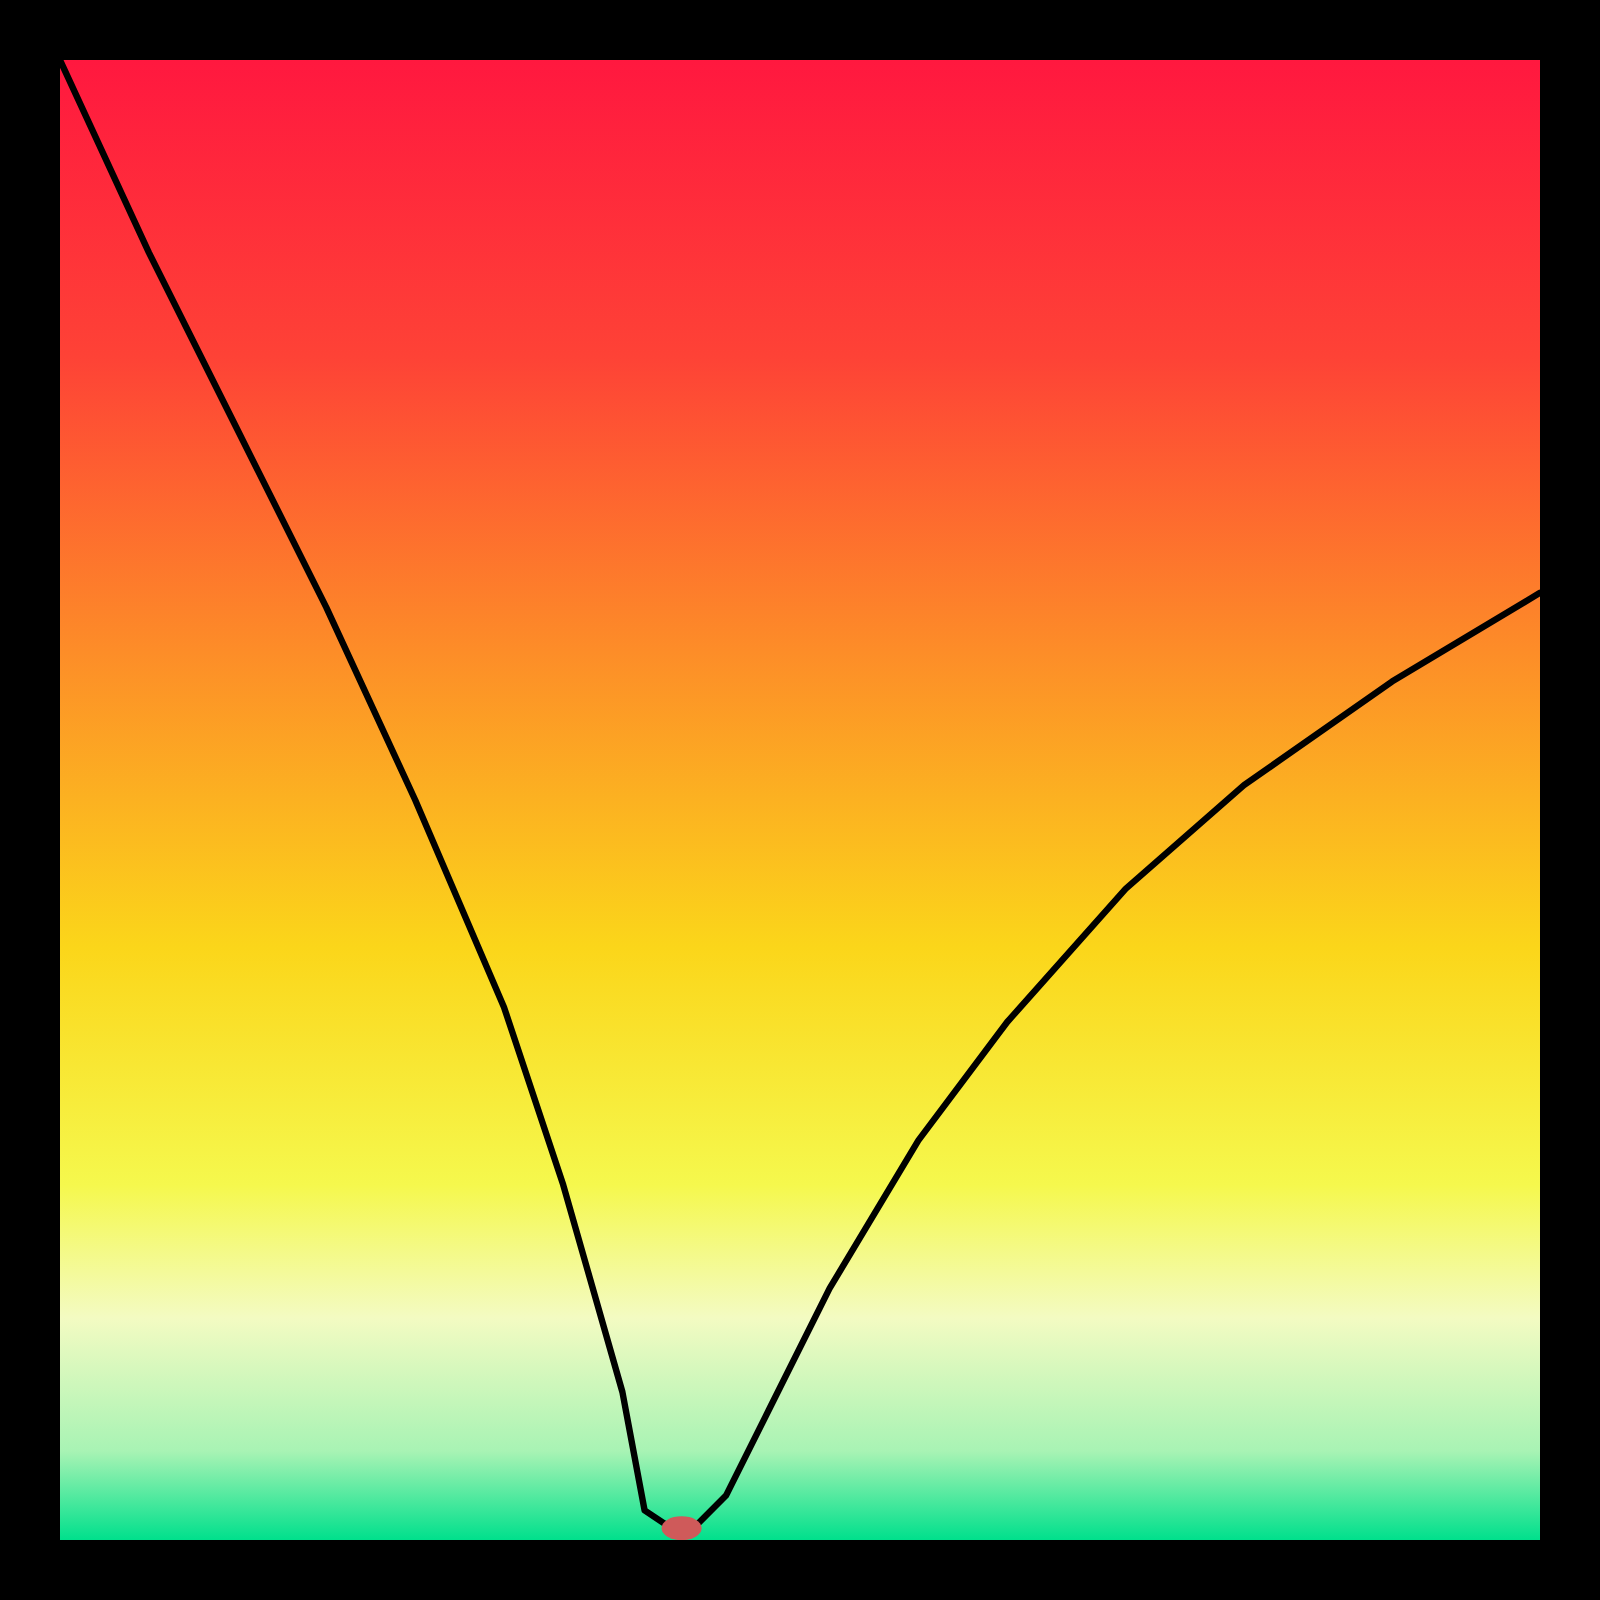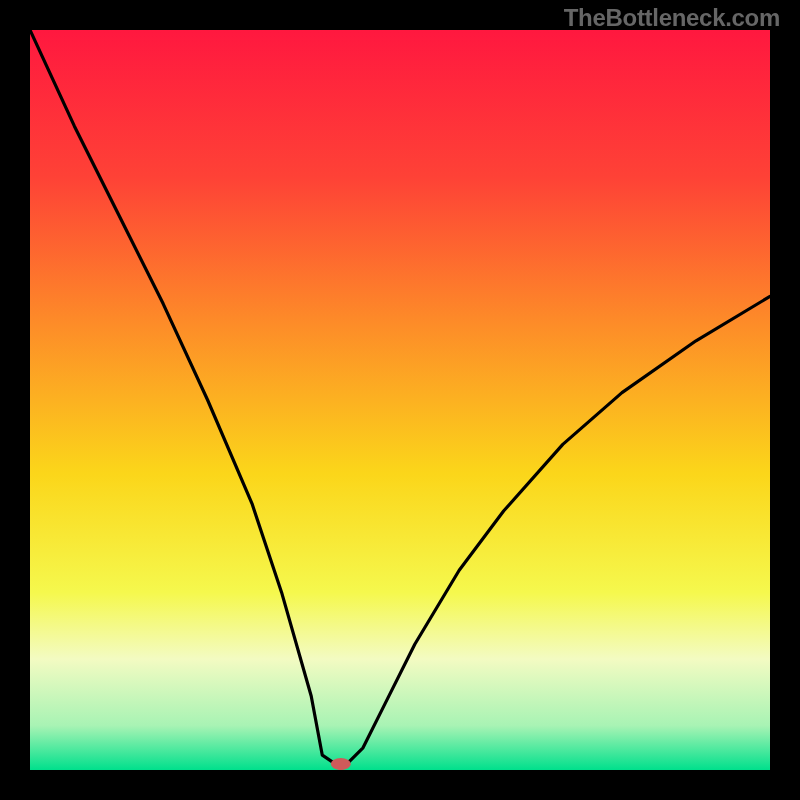--- a/index.html
+++ b/index.html
@@ -39,21 +39,20 @@
     font-weight: 600;
     color: #666666;
     letter-spacing: -0.3px;
   }
 </style>
 </head>
 <body>
 
 <div class="frame">
 
-  <div class="attribution">TheBottleneck.com</div>
 
   <div class="plot-area">
     <svg viewBox="0 0 740 740">
       <defs>
         <linearGradient id="bg-grad" x1="0" y1="0" x2="0" y2="1">
         <stop offset="0%" stop-color="#ff183f"></stop>
             <stop offset="20%" stop-color="#fe4236"></stop>
             <stop offset="40%" stop-color="#fd8d28"></stop>
             <stop offset="60%" stop-color="#fbd61a"></stop>
             <stop offset="76%" stop-color="#f5f84d"></stop>

